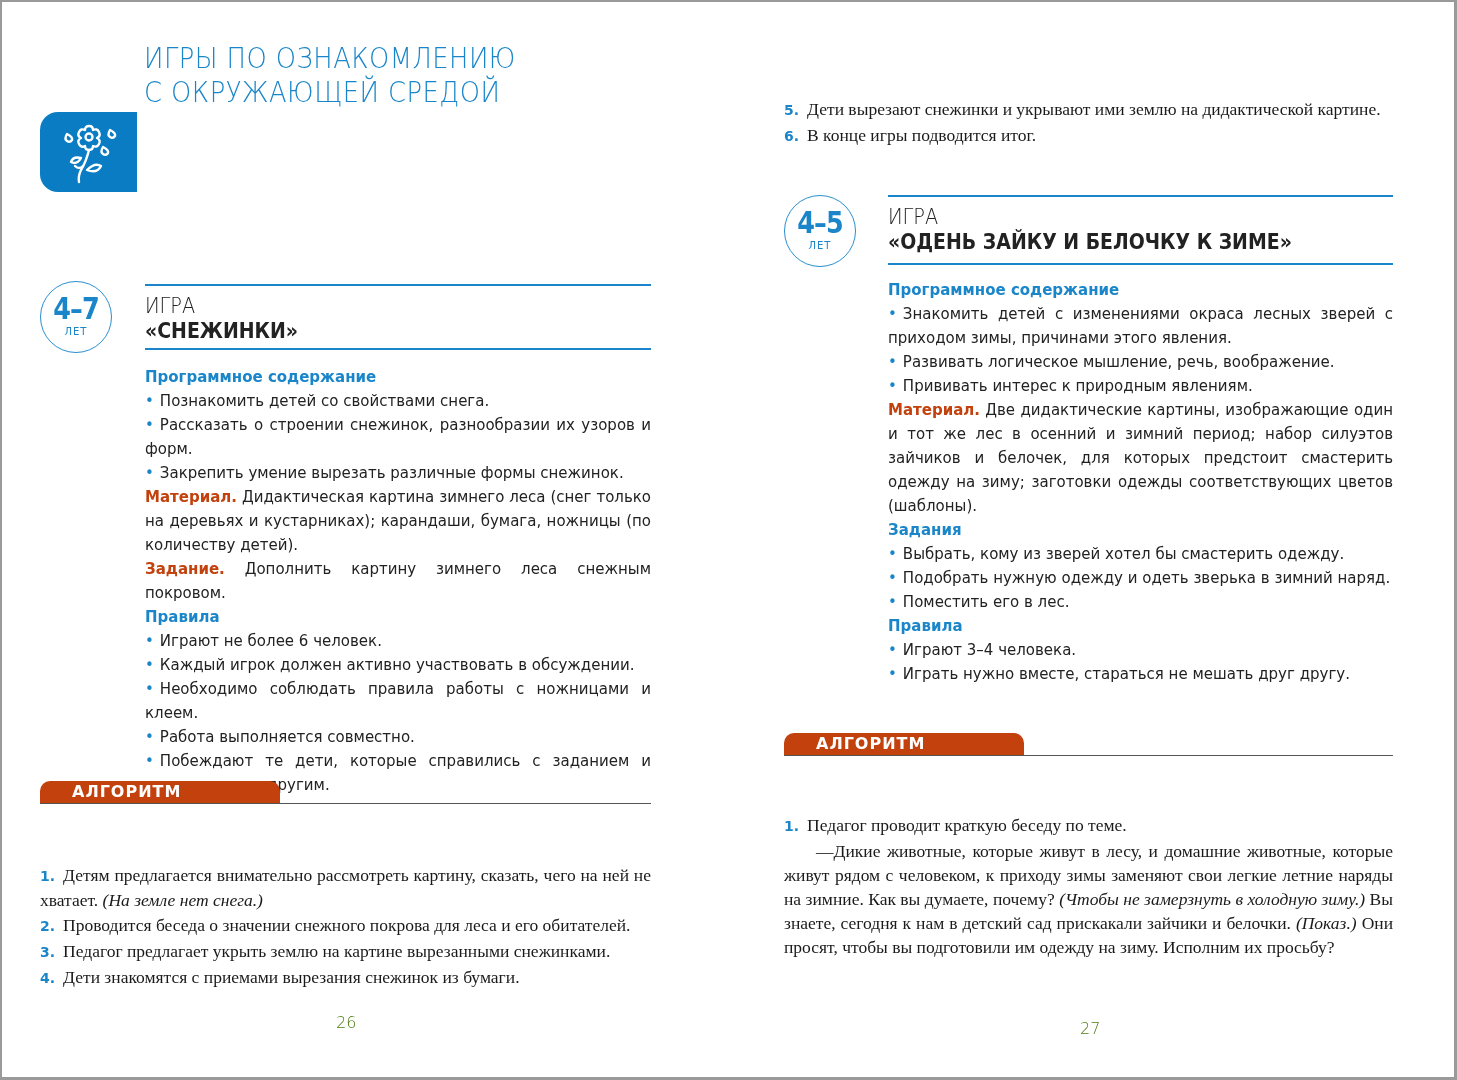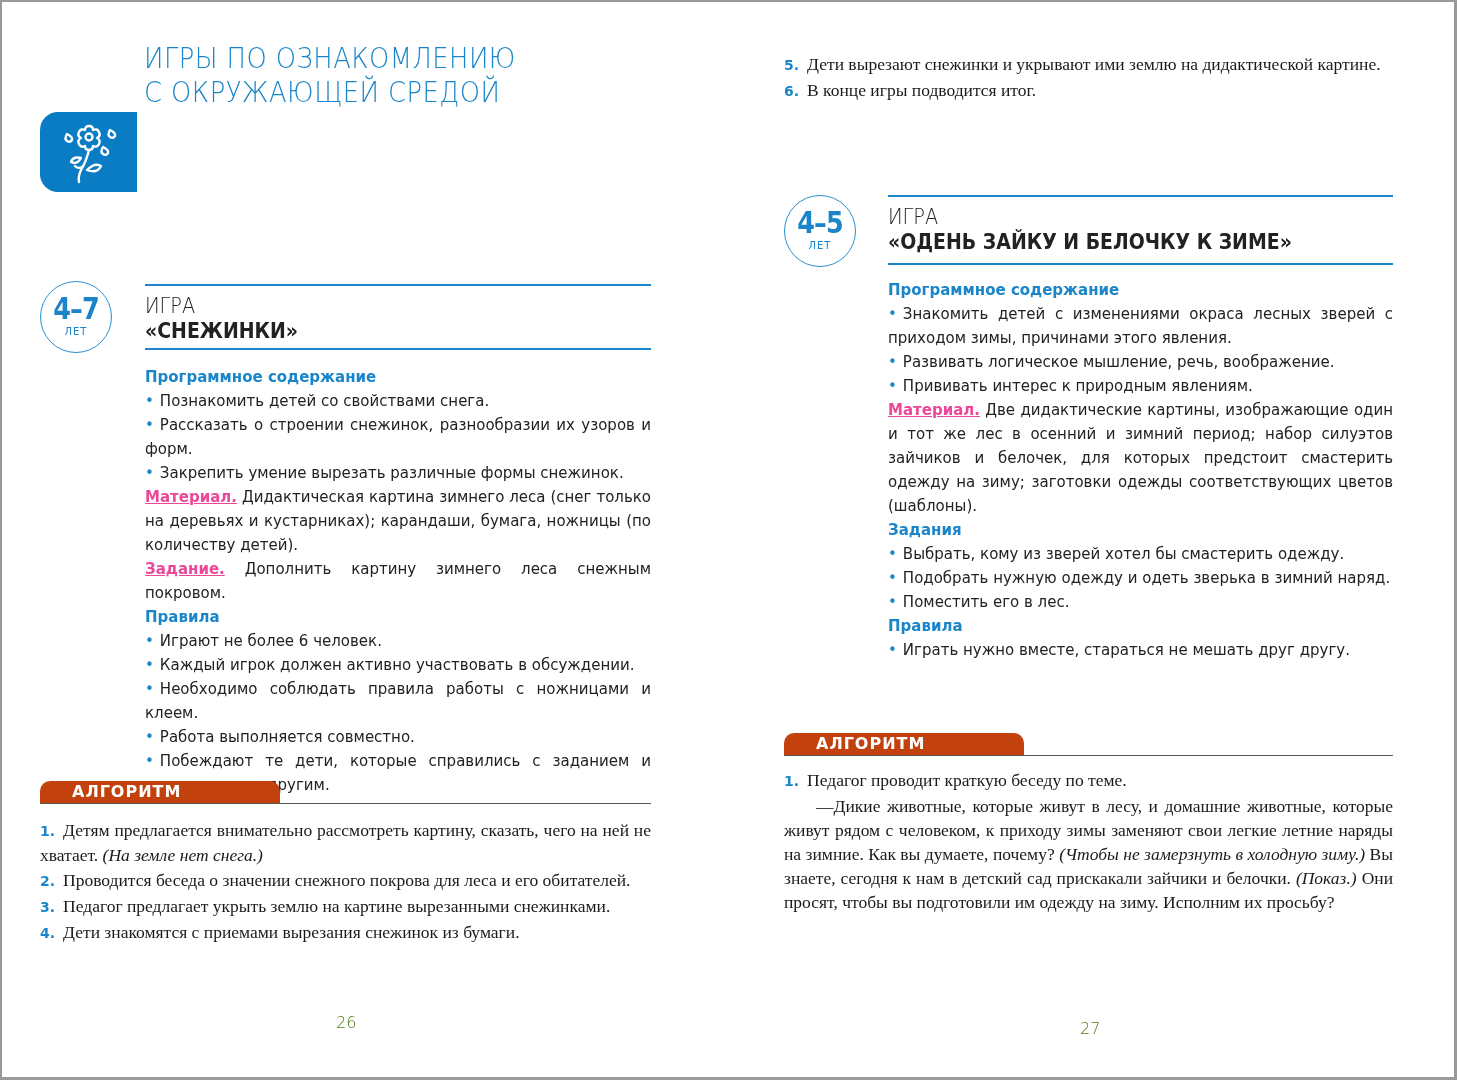--- a/index.html
+++ b/index.html
@@ -18,28 +18,28 @@
   .age-circle { width: 72px; height: 72px; border: 1.5px solid #2a8fd0; border-radius: 50%; text-align: center; color: #1a86c9; }
   .age-circle .num { font-size: 30px; font-weight: bold; line-height: 34px; margin-top: 10px; letter-spacing: -1px; transform: scaleX(0.85); }
   .age-circle .unit { font-size: 10px; line-height: 12px; letter-spacing: 1px; }
 
   .game-head { border-top: 2px solid #1a86c9; border-bottom: 2px solid #1a86c9; padding: 8px 0 20px 0; }
   .game-kind { font-size: 21px; line-height: 24px; font-weight: 300; color: #222; transform: scaleX(0.92); transform-origin: left top; }
   .game-name { font-size: 21px; line-height: 26px; font-weight: bold; color: #222; transform: scaleX(0.9); transform-origin: left top; white-space: nowrap; }
 
   .block { font-size: 15px; line-height: 24px; color: #222; text-align: justify; }
   .block .sub { color: #1a86c9; font-weight: bold; display: block; }
-  .block .label { color: #ec4899; font-weight: bold; text-decoration: underline; }
+  .block .label { color: #c2410c; font-weight: bold; }
   .block .bullet { display: block; }
   .block .bullet .dot { color: #1a86c9; margin-right: 6px; }
 
   .algo-bar { height: 24px; border-bottom: 1.5px solid #555; position: relative; }
   .algo-tab { position: absolute; left: 0; bottom: 0; height: 22px; width: 240px; background: #c2410c; border-radius: 10px 10px 0 0; color: #fff; font-size: 16px; font-weight: bold; letter-spacing: 1px; line-height: 22px; padding-left: 32px; }
 
-  .serif { font-family: "Liberation Serif", "DejaVu Serif", serif; font-size: 17.5px; line-height: 24px; color: #1a1a1a; text-align: justify; }
+  .serif { font-family: "Liberation Serif", "DejaVu Serif", serif; font-size: 17.5px; line-height: 24px; color: #1a1a1a; text-align: justify; margin-top: 45px; }
   .serif .n { color: #1a86c9; font-family: "DejaVu Sans", sans-serif; font-weight: bold; font-size: 14px; margin-right: 8px; }
   .serif p { margin-bottom: 1px; }
   .serif i { font-style: italic; }
   .serif .indent { text-indent: 32px; }
 
   .page-num { font-size: 16px; color: #4d7c0f; font-weight: 300; }
 </style>
 </head>
 <body>
 
@@ -122,20 +122,21 @@
     <span class="sub">Программное содержание</span>
     <span class="bullet"><span class="dot">•</span><span>Знакомить детей с изменениями окраса лесных зверей с приходом зимы, причинами этого явления.</span></span>
     <span class="bullet"><span class="dot">•</span><span>Развивать логическое мышление, речь, воображение.</span></span>
     <span class="bullet"><span class="dot">•</span><span>Прививать интерес к природным явлениям.</span></span>
     <div><span class="label">Материал.</span> <span>Две дидактические картины, изображающие один и тот же лес в осенний и зимний период; набор силуэтов зайчиков и белочек, для которых предстоит смастерить одежду на зиму; заготовки одежды соответствующих цветов (шаблоны).</span></div>
     <span class="sub">Задания</span>
     <span class="bullet"><span class="dot">•</span><span>Выбрать, кому из зверей хотел бы смастерить одежду.</span></span>
     <span class="bullet"><span class="dot">•</span><span>Подобрать нужную одежду и одеть зверька в зимний наряд.</span></span>
     <span class="bullet"><span class="dot">•</span><span>Поместить его в лес.</span></span>
     <span class="sub">Правила</span>
+    <span class="bullet"><span class="dot">•</span><span>Играют 3–4 человека.</span></span>
     <span class="bullet"><span class="dot">•</span><span>Играть нужно вместе, стараться не мешать друг другу.</span></span>
   </div>
 
   <div class="abs algo-bar" style="left:56px; top:730px; width:609px;">
     <div class="algo-tab">АЛГОРИТМ ПРОВЕДЕНИЯ</div>
   </div>
 
   <div class="abs serif" style="left:56px; top:766px; width:609px;">
     <p><span class="n">1.</span><span>Педагог проводит краткую беседу по теме.</span></p>
     <p class="indent"><span>—Дикие животные, которые живут в лесу, и домашние животные, которые живут рядом с человеком, к приходу зимы заменяют свои легкие летние наряды на зимние. Как вы думаете, почему?</span> <i>(Чтобы не замерзнуть в холодную зиму.)</i> <span>Вы знаете, сегодня к нам в детский сад прискакали зайчики и белочки.</span> <i>(Показ.)</i> <span>Они просят, чтобы вы подготовили им одежду на зиму. Исполним их просьбу?</span></p>

